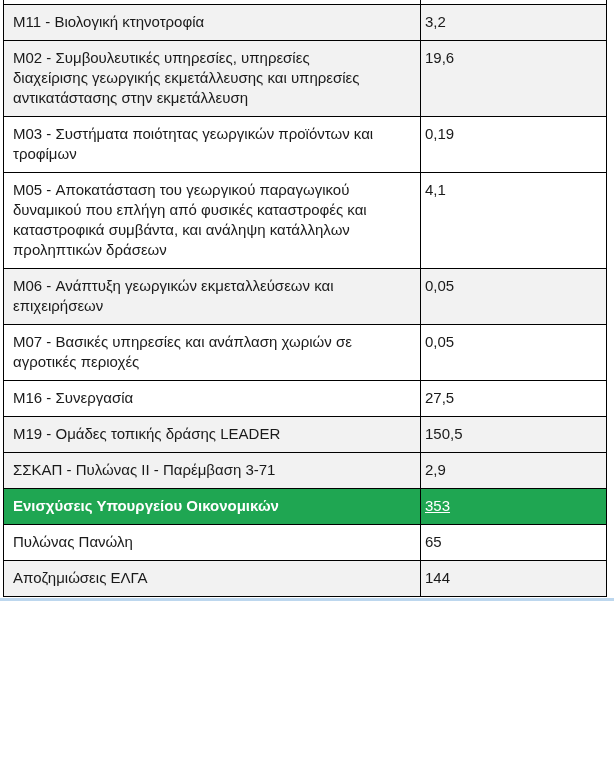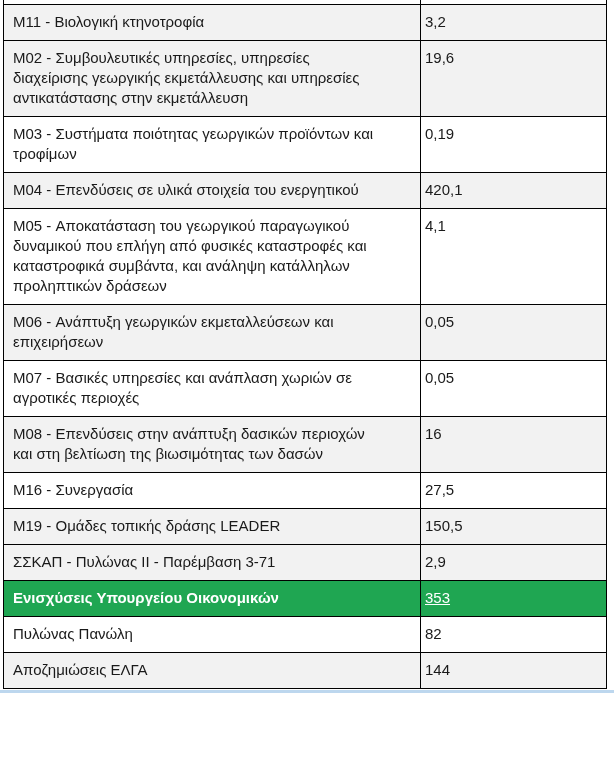--- a/index.html
+++ b/index.html
@@ -96,65 +96,56 @@
     <td class="measure">M02 - Συμβουλευτικές υπηρεσίες, υπηρεσίες
 διαχείρισης γεωργικής εκμετάλλευσης και υπηρεσίες
 αντικατάστασης στην εκμετάλλευση</td>
     <td class="value"><span class="value-text">19,6</span></td>
   </tr>
         <tr class="data-row">
     <td class="measure">M03 - Συστήματα ποιότητας γεωργικών προϊόντων και
 τροφίμων</td>
     <td class="value"><span class="value-text">0,19</span></td>
   </tr>
-        <tr class="data-row shaded">
-    <td class="measure">M04 - Επενδύσεις σε υλικά στοιχεία του ενεργητικού</td>
-    <td class="value"><span class="value-text">420,1</span></td>
-  </tr>
         <tr class="data-row">
     <td class="measure">M05 - Αποκατάσταση του γεωργικού παραγωγικού
 δυναμικού που επλήγη από φυσικές καταστροφές και
 καταστροφικά συμβάντα, και ανάληψη κατάλληλων
 προληπτικών δράσεων</td>
     <td class="value"><span class="value-text">4,1</span></td>
   </tr>
         <tr class="data-row shaded">
     <td class="measure">M06 - Ανάπτυξη γεωργικών εκμεταλλεύσεων και
 επιχειρήσεων</td>
     <td class="value"><span class="value-text">0,05</span></td>
   </tr>
         <tr class="data-row">
     <td class="measure">M07 - Βασικές υπηρεσίες και ανάπλαση χωριών σε
 αγροτικές περιοχές</td>
     <td class="value"><span class="value-text">0,05</span></td>
-  </tr>
-        <tr class="data-row shaded">
-    <td class="measure">M08 - Επενδύσεις στην ανάπτυξη δασικών περιοχών
-και στη βελτίωση της βιωσιμότητας των δασών</td>
-    <td class="value"><span class="value-text">16</span></td>
   </tr>
         <tr class="data-row">
     <td class="measure">M16 - Συνεργασία</td>
     <td class="value"><span class="value-text">27,5</span></td>
   </tr>
         <tr class="data-row shaded">
     <td class="measure">M19 - Ομάδες τοπικής δράσης LEADER</td>
     <td class="value"><span class="value-text">150,5</span></td>
   </tr>
         <tr class="data-row shaded">
     <td class="measure">ΣΣΚΑΠ - Πυλώνας II - Παρέμβαση 3-71</td>
     <td class="value"><span class="value-text">2,9</span></td>
   </tr>
         <tr class="data-row highlight">
     <td class="measure">Ενισχύσεις Υπουργείου Οικονομικών</td>
     <td class="value"><span class="value-text">353</span></td>
   </tr>
         <tr class="data-row">
     <td class="measure">Πυλώνας Πανώλη</td>
-    <td class="value"><span class="value-text">82</span></td>
+    <td class="value"><span class="value-text">65</span></td>
   </tr>
         <tr class="data-row shaded">
     <td class="measure">Αποζημιώσεις ΕΛΓΑ</td>
     <td class="value"><span class="value-text">144</span></td>
   </tr>
       </tbody>
   </table>
   <div class="bottom-strip"></div>
 </div>
 

